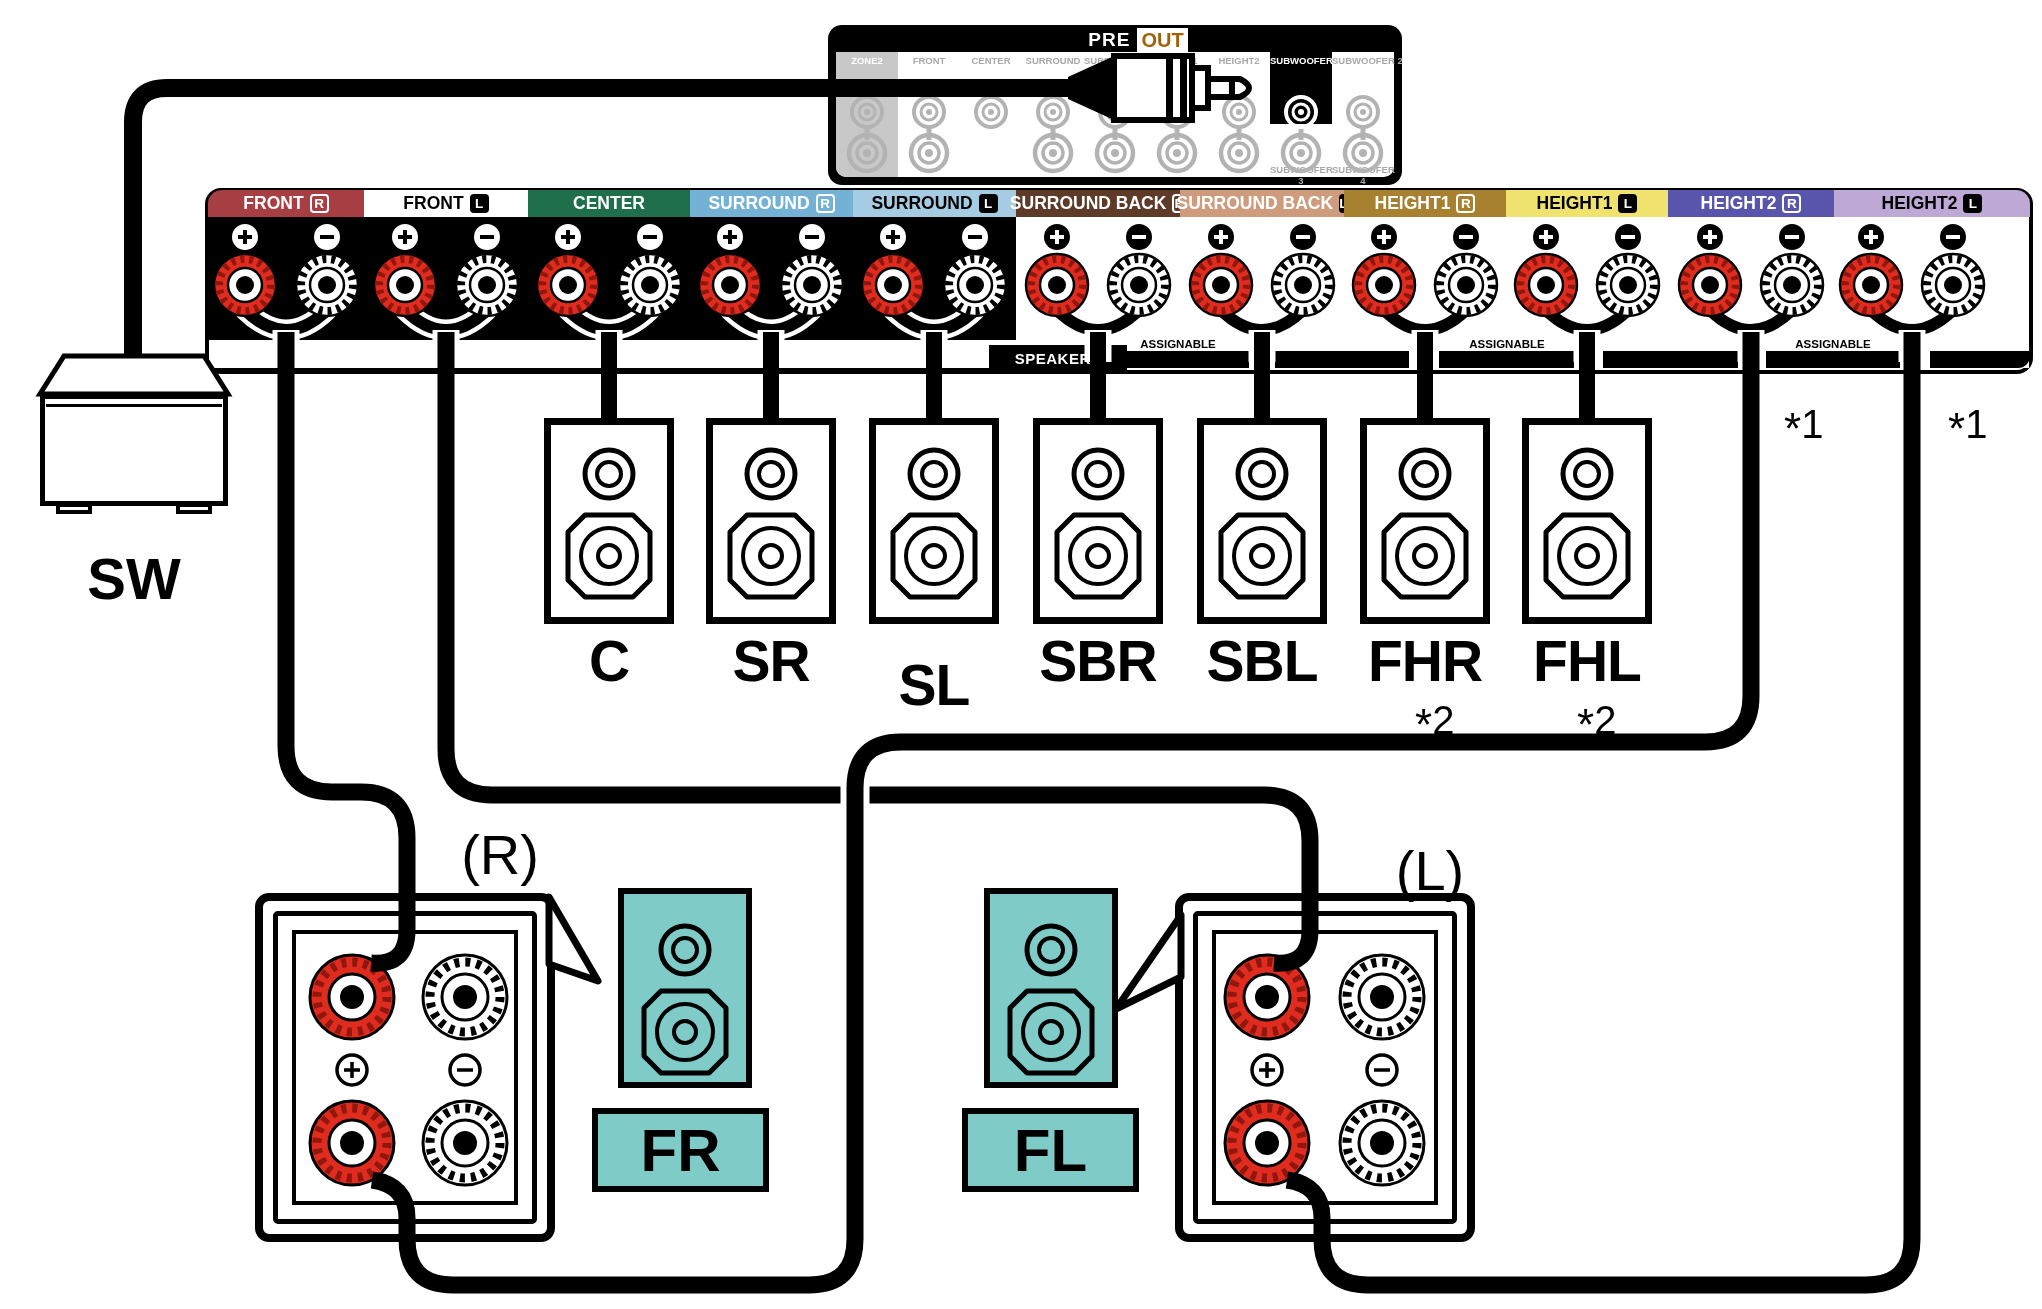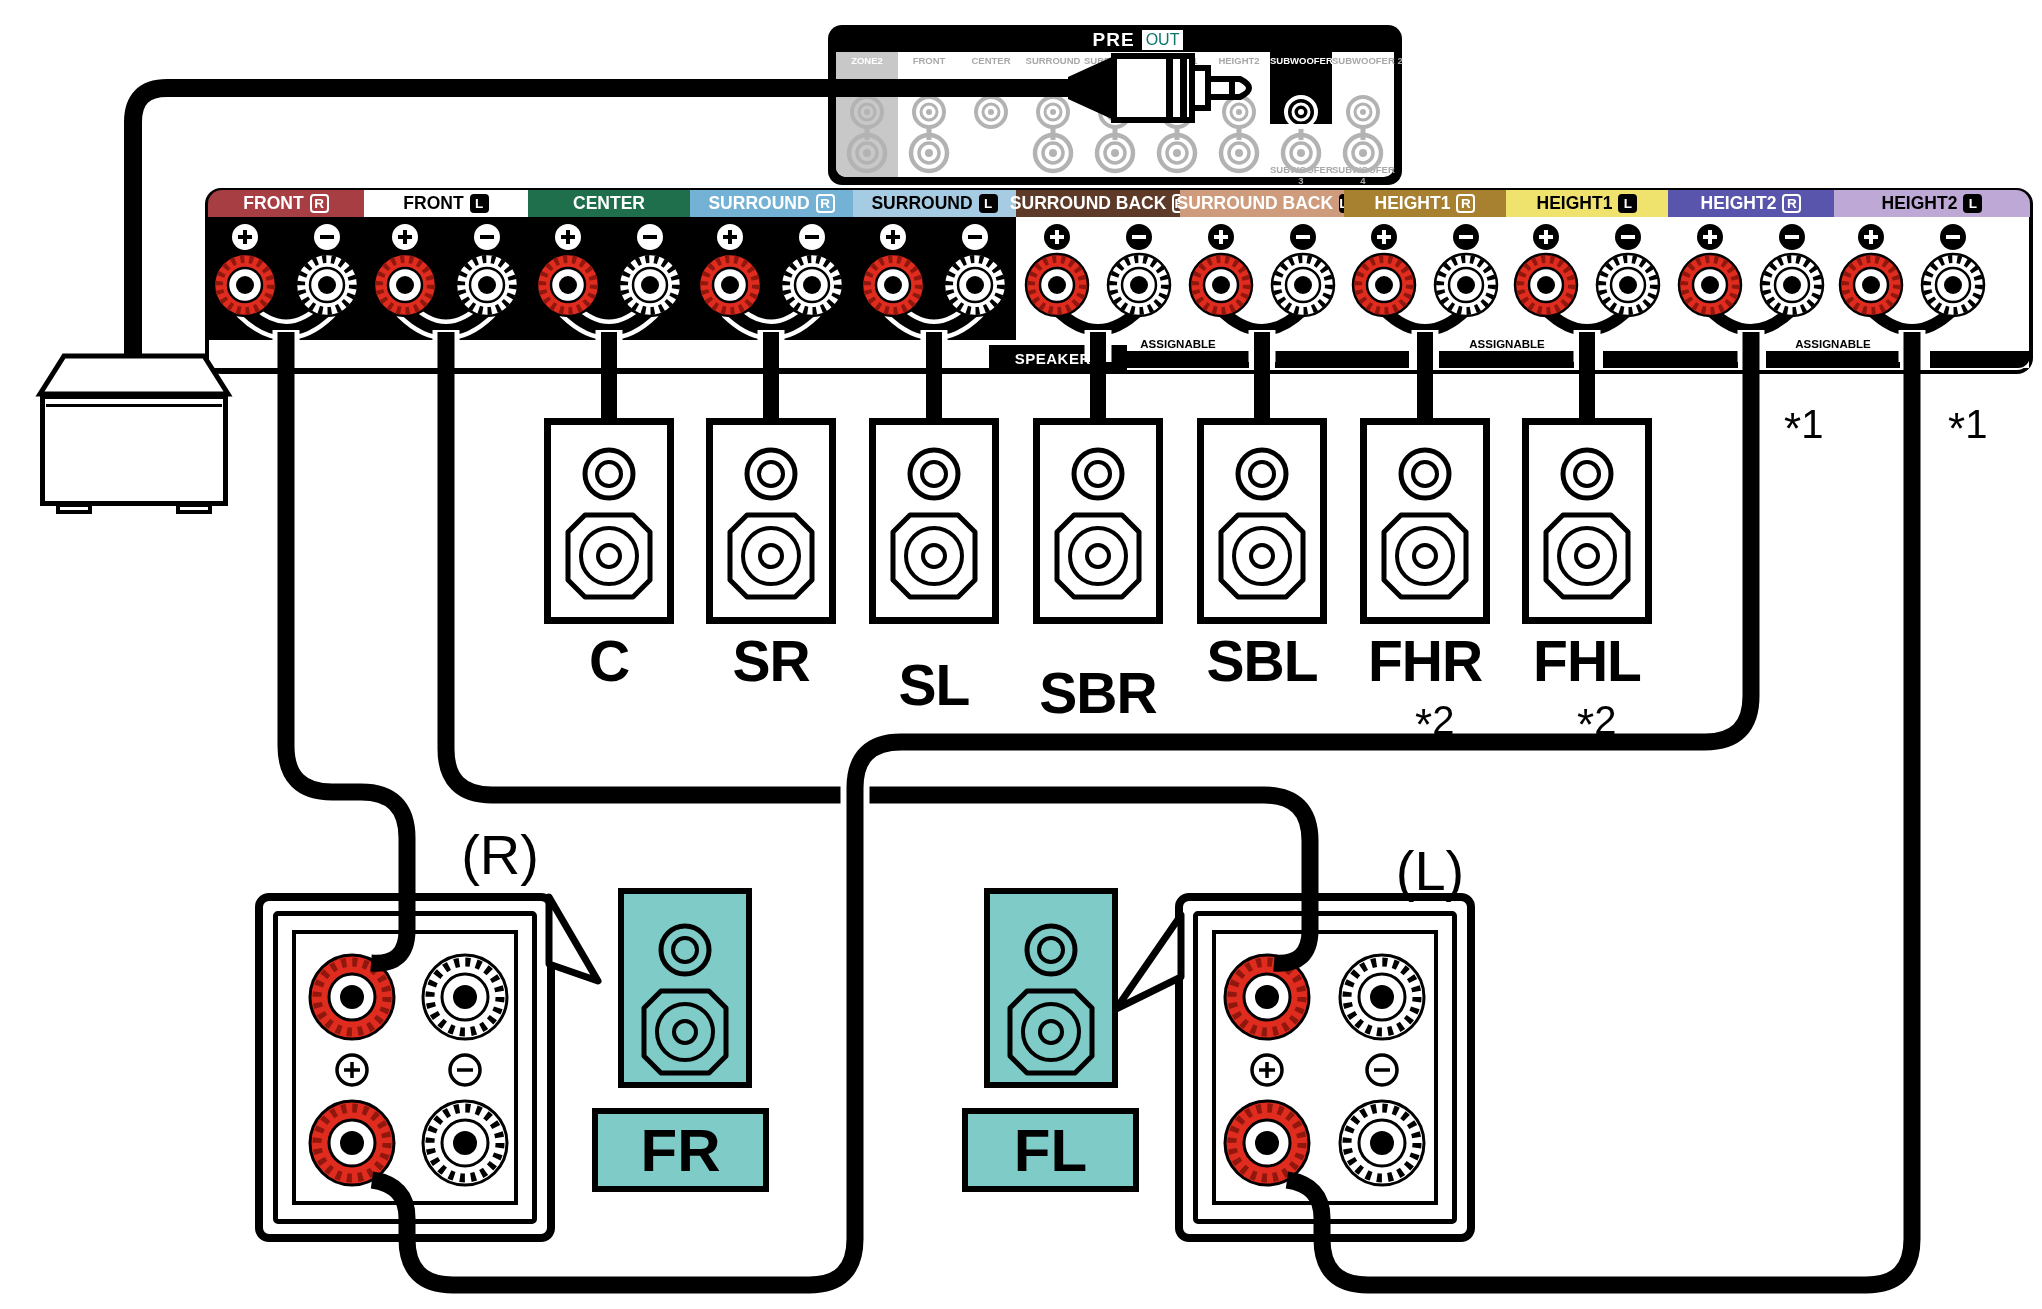--- a/index.html
+++ b/index.html
@@ -24,21 +24,21 @@
   .speakers-box{position:absolute;left:989px;top:345px;width:138px;height:27px;background:#000;color:#fff;
                 display:flex;align-items:center;justify-content:center;font-size:15px;font-weight:bold;z-index:4;letter-spacing:.5px;}
   .abar{position:absolute;top:351px;height:17px;background:#000;z-index:3;}
   .assign{position:absolute;top:338px;width:120px;text-align:center;font-size:11.5px;font-weight:bold;z-index:4;}
 
   
   .preout{position:absolute;left:828px;top:25px;width:574px;height:160px;background:#000;border-radius:14px;}
   .preout-title{position:absolute;left:828px;top:28px;width:574px;height:24px;display:flex;align-items:center;
                 justify-content:center;gap:7px;z-index:3;}
   .preout-title .pre{color:#fff;font-weight:bold;font-size:19px;letter-spacing:1px;margin-left:46px;}
-  .preout-title .out{background:#fff;color:#0f766e;font-weight:normal;font-size:16px;padding:1px 4px;line-height:1.1;}
+  .preout-title .out{background:#fff;color:#a16207;font-weight:bold;font-size:20px;padding:1px 4px;line-height:1.1;}
   .preout-inner{position:absolute;left:836px;top:52px;width:558px;height:125px;background:#fff;
                 border-bottom-left-radius:10px;border-bottom-right-radius:10px;}
   .zone2cell{position:absolute;left:836px;top:52px;width:62px;height:125px;background:#C8C8C8;border-bottom-left-radius:10px;}
   .sub1cell{position:absolute;left:1270px;top:52px;width:62px;height:72px;background:#000;}
   .po-label{position:absolute;top:55px;width:62px;text-align:center;font-size:9.5px;font-weight:bold;
             color:#A9A9A9;white-space:nowrap;z-index:3;}
   .po-label.lite{color:#fff;}
   .po-bottom{position:absolute;top:164px;width:62px;text-align:center;font-size:9.5px;font-weight:bold;color:#A9A9A9;z-index:3;}
 
   
@@ -87,20 +87,21 @@
   <div class="po-bottom" style="left:1270px;">SUBWOOFER 3</div>
   <div class="po-bottom" style="left:1332px;">SUBWOOFER 4</div>
 
   <svg class="layer" width="2042" height="1309" style="z-index:1">
     <polygon points="64,356 204,356 228,394 40,394" fill="#fff" stroke="#000" stroke-width="5"></polygon>
   </svg>
   <div class="sw-front"></div>
   <div class="sw-seam"></div>
   <div class="sw-foot" style="left:56px;"></div>
   <div class="sw-foot" style="left:176px;"></div>
+  <div class="sw-label">SW</div>
 
   <div class="strip">
     <div class="strip-white"></div>
   </div>
   <div class="strip-band"></div>
 
   <div class="tlabel first" style="left: 208px; width: 156px; background-color: rgb(166, 62, 68); color: rgb(255, 255, 255);">
     <span>FRONT</span>
     <span class="chip" data-style="outline">R</span>
   </div>
@@ -178,21 +179,21 @@
   <div class="sspk" style="left:706px;"></div>
   <div class="sspk" style="left:869px;"></div>
   <div class="sspk" style="left:1033px;"></div>
   <div class="sspk" style="left:1197px;"></div>
   <div class="sspk" style="left:1360px;"></div>
   <div class="sspk" style="left:1522px;"></div>
 
   <div class="slab" style="left:529px;">C</div>
   <div class="slab" style="left:691px;">SR</div>
   <div class="slab" style="left:854px;margin-top:24px;">SL</div>
-  <div class="slab" style="left:1018px;margin-top:32px;">SBR</div>
+  <div class="slab" style="left:1018px;">SBR</div>
   <div class="slab" style="left:1182px;">SBL</div>
   <div class="slab" style="left:1345px;">FHR</div>
   <div class="slab" style="left:1507px;">FHL</div>
 
   <div class="note" style="left:1415px;top:694px;"><span class="star">*</span><span>2</span></div>
   <div class="note" style="left:1577px;top:694px;"><span class="star">*</span><span>2</span></div>
   <div class="note" style="left:1784px;top:398px;"><span class="star">*</span><span>1</span></div>
   <div class="note" style="left:1948px;top:398px;"><span class="star">*</span><span>1</span></div>
 
   <svg class="layer" width="2042" height="1309" style="z-index:4">

